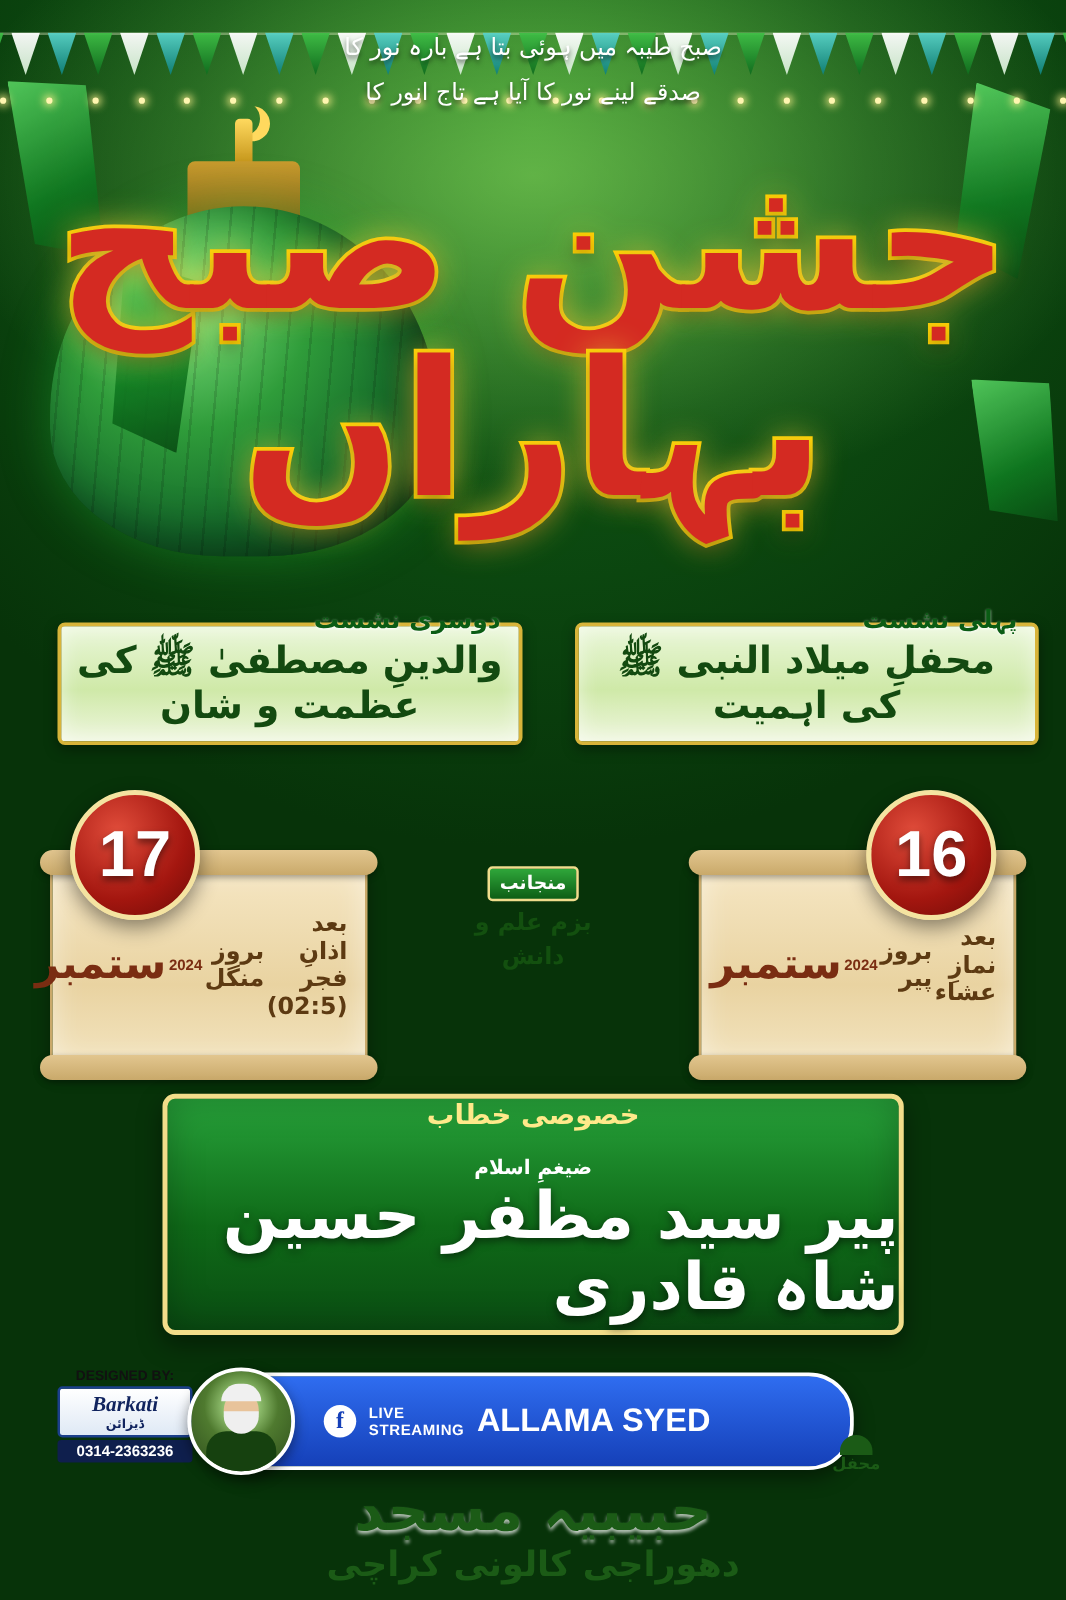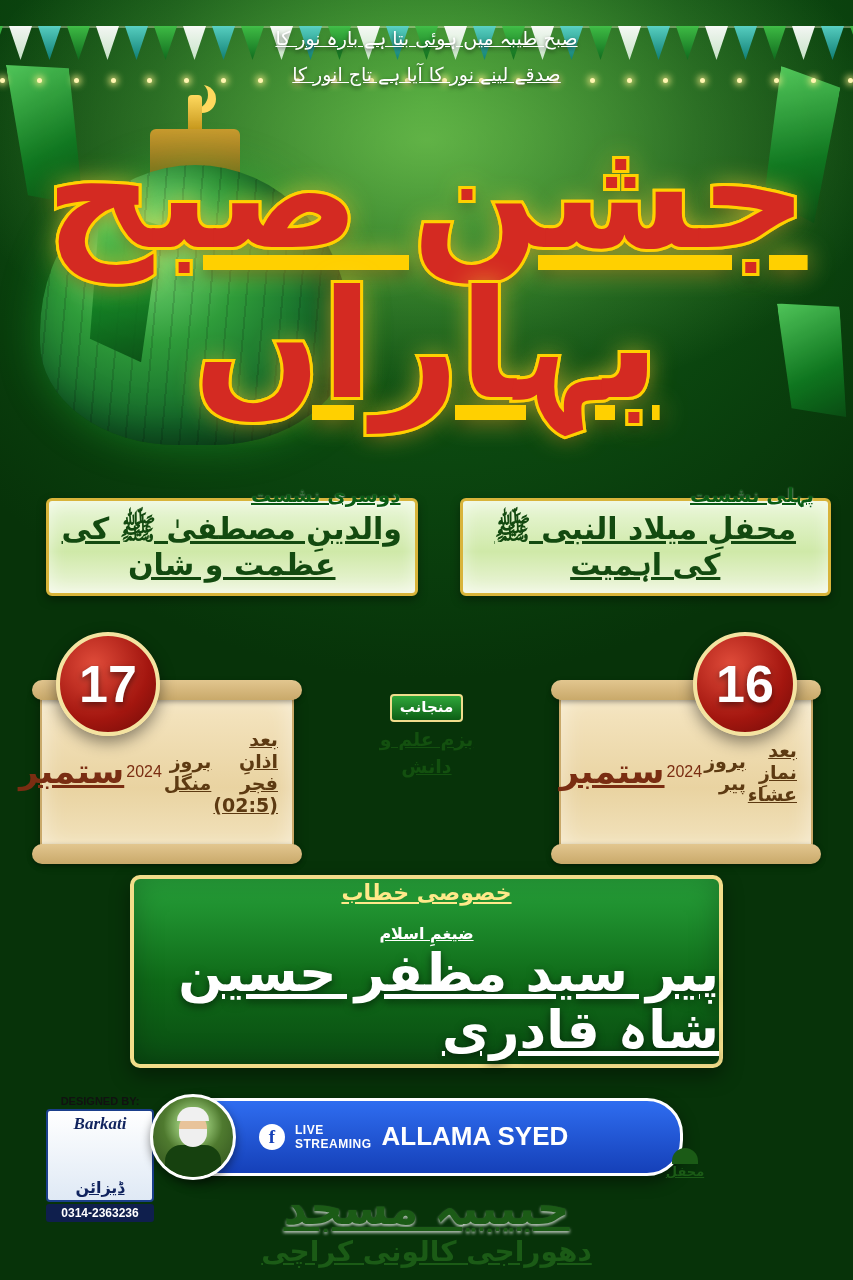--- a/index.html
+++ b/index.html
@@ -65,21 +65,21 @@
     background:linear-gradient(160deg,#57d060,#117b22 60%,#0a4d14);
     clip-path:polygon(0 0,100% 8%,92% 100%,6% 88%);
     opacity:.92;filter:drop-shadow(0 0 10px rgba(0,0,0,.35));
   }
   .sb1{left:16px;top:60px;transform:rotate(-8deg);}
   .sb2{left:92px;top:210px;transform:rotate(6deg);}
   .sb3{right:22px;top:70px;transform:rotate(9deg);}
   .sb4{right:8px;top:300px;transform:rotate(-6deg);height:120px;}
 
   
-  .urdu{font-family:"DejaVu Sans", sans-serif; direction:rtl; unicode-bidi:bidi-override;text-decoration:underline;}
+  .urdu{font-family:"DejaVu Sans", sans-serif; direction:rtl; unicode-bidi:bidi-override;}
 
   .couplet{
     position:absolute;left:0;right:0;top:20px;text-align:center;color:#fff;
     font-size:19px;line-height:1.9;text-shadow:0 2px 4px rgba(0,0,0,.6);
   }
   .couplet div{display:block;}
 
   .title{
     position:absolute;left:0;right:0;top:120px;text-align:center;
     font-size:150px;line-height:1;font-weight:bold;
@@ -124,21 +124,21 @@
     content:"";position:absolute;left:-10px;right:-10px;height:20px;
     background:linear-gradient(180deg,#e2c68f,#c9a96a);
     border-radius:10px;box-shadow:0 2px 5px rgba(0,0,0,.35);
   }
   .scroll:before{top:-12px;}
   .scroll:after{bottom:-12px;}
   .sc-right{right:20px;}
   .sc-left{left:20px;}
   .scroll .body{position:absolute;inset:14px;display:flex;align-items:center;justify-content:flex-end;gap:2px;}
   .sc-month{font-size:34px;font-weight:bold;color:#7a2d12;line-height:1.05;}
-  .sc-year{font-size:16px;font-weight:normal;color:#7a2d12;}
+  .sc-year{font-size:12px;font-weight:bold;color:#7a2d12;}
   .sc-time{font-size:19px;font-weight:bold;color:#5d3a12;}
   .daybadge{
     position:absolute;top:-8px;width:96px;height:96px;border-radius:50%;
     background:radial-gradient(circle at 35% 30%,#e04c3a,#a3160f 60%,#6d0b07 100%);
     border:4px solid #f4e3a1;
     box-shadow:0 6px 16px rgba(0,0,0,.45);
     display:flex;align-items:center;justify-content:center;
     color:#fff;font-size:52px;font-weight:bold;text-shadow:0 3px 6px rgba(0,0,0,.5);
   }
   .db-right{right:36px;}
@@ -349,21 +349,21 @@
   <div class="speaker">
     <div class="khitab urdu">خصوصی خطاب</div>
     <div class="zeegham urdu">ضیغمِ اسلام</div>
     <div class="name urdu">پیر سید مظفر حسین شاہ قادری</div>
   </div>
 
   <div class="designer">
     <div>DESIGNED BY:</div>
     <div class="card">
       <div class="brand">Barkati</div>
-      <div class="urdu" style="font-size:16px;color:#10235e;margin-top:44px;">ڈیزائن</div>
+      <div class="urdu" style="font-size:10px;color:#10235e;">ڈیزائن</div>
     </div>
     <div class="phone">0314-2363236</div>
   </div>
 
   <div class="livebar">
     <div class="fb">f</div>
     <div class="live" style="white-space:pre-line;">LIVE
 STREAMING</div>
     <div>
       <div class="pname">ALLAMA SYED</div>

